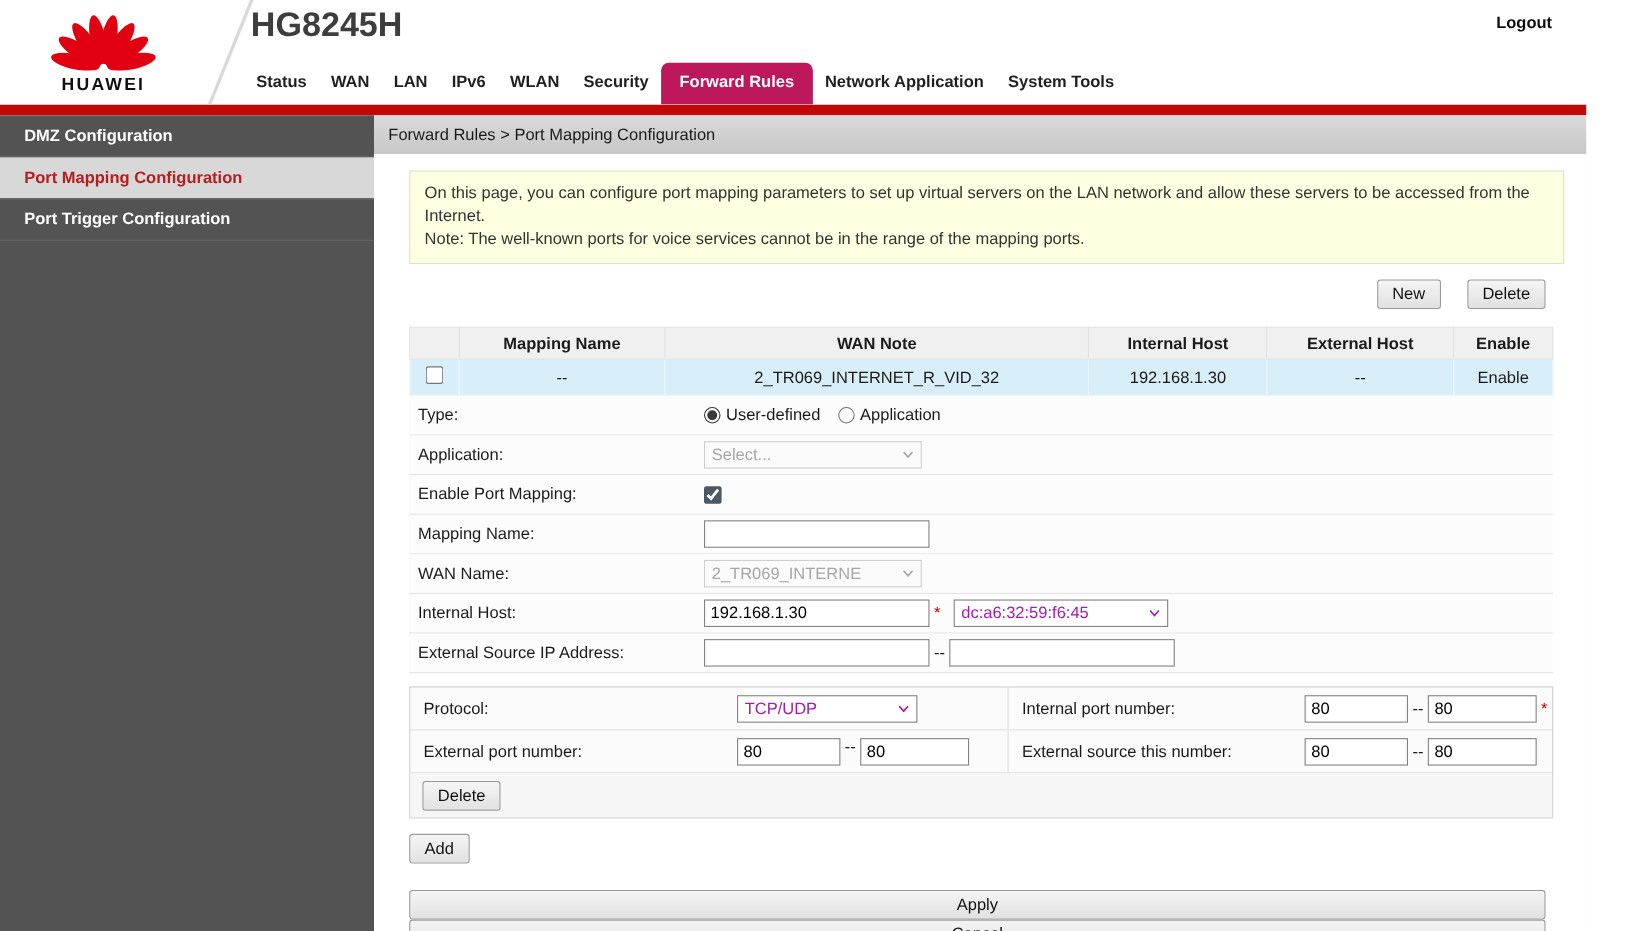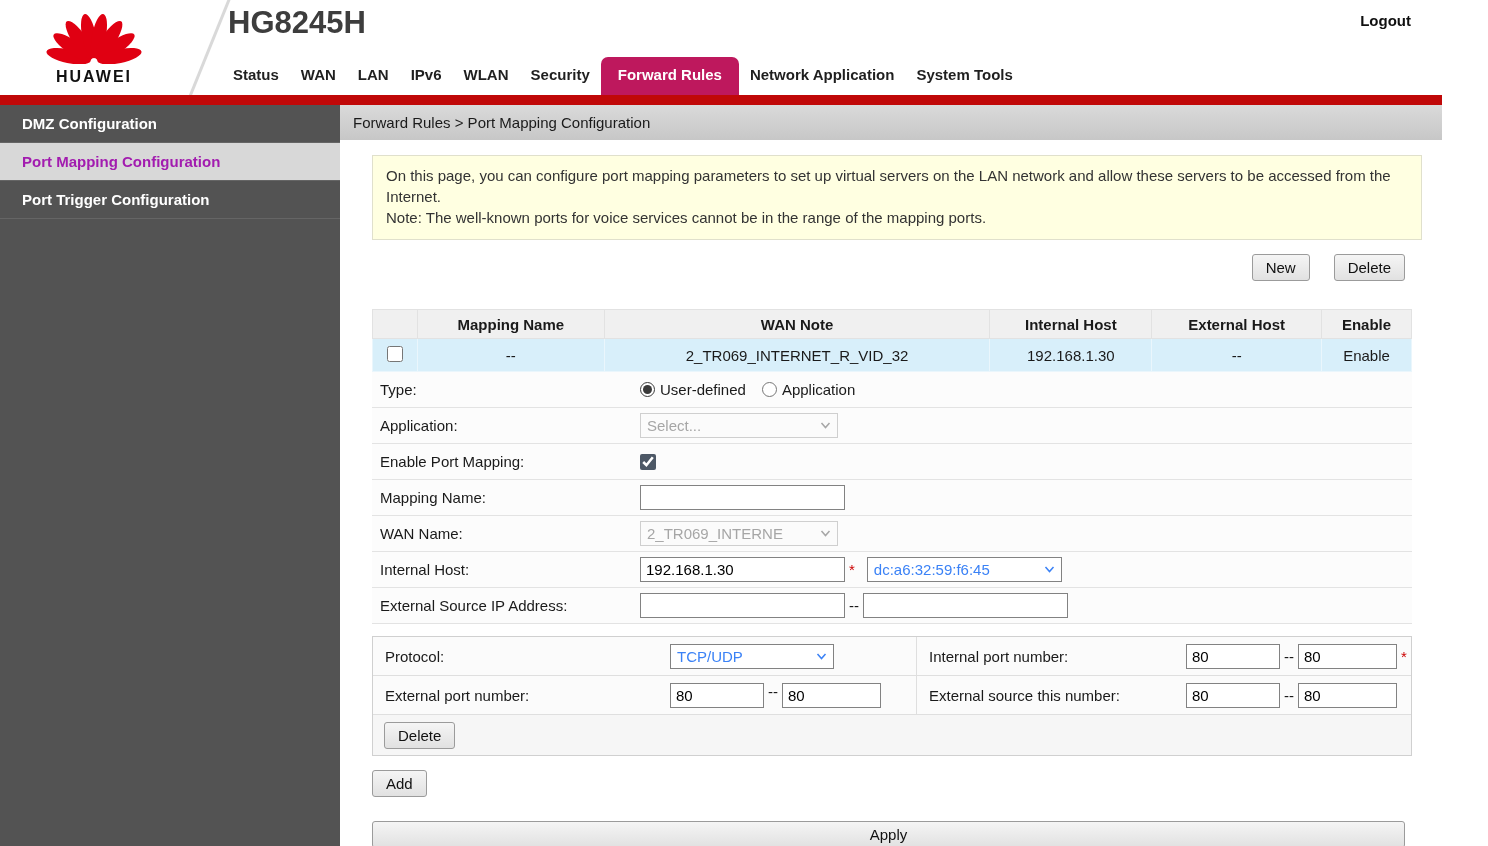--- a/index.html
+++ b/index.html
@@ -16,45 +16,45 @@
   .logout { position:absolute; right:31px; top:12px; font-size:15px; font-weight:bold; color:#101010; cursor:pointer; }
   .nav { position:absolute; left:222px; bottom:0; display:flex; align-items:center; }
   .nav-item { padding:8px 11px 12px; font-size:15px; font-weight:bold; color:#1f1f1f; cursor:pointer; white-space:nowrap; }
   .nav-item.active { background:#be185d; color:#fff; border-radius:7px 7px 0 0; padding:9px 17px 12px; }
   .red-bar { height:10px; background:#c00808; }
 
   
   .bodyrow { display:flex; align-items:stretch; min-height:741px; }
   .sidebar { width:340px; background:#535353; flex-shrink:0; }
   .side-item { height:38px; line-height:38px; padding-left:22px; color:#fff; font-size:15px; font-weight:bold; border-bottom:1px solid #656565; cursor:pointer; }
-  .side-item.selected { background:#d8d8d8; color:#a21caf; }
+  .side-item.selected { background:#d8d8d8; color:#b91c1c; }
   .main { flex:1; background:#ededed; display:flex; flex-direction:column; }
   .crumb { height:35px; line-height:35px; background:linear-gradient(#dadada,#c7c7c7); font-size:15px; padding-left:13px; color:#1a1a1a; flex-shrink:0; }
   .content { background:#fff; padding:15px 20px 12px 32px; }
 
   .infobox { background:#ffffe1; border:1px solid #e0e0cc; padding:9px 13px 11px; font-size:15px; line-height:21px; color:#333; }
 
   .row-right { display:flex; justify-content:flex-end; gap:24px; margin-top:14px; padding-right:17px; }
   .btn { font-family:inherit; font-size:15px; color:#111; background:linear-gradient(#f5f5f5,#e1e1e1); border:1px solid #9b9b9b; border-radius:3px; padding:4px 13px; cursor:pointer; }
 
   
-  table.map { border-collapse:collapse; margin-top:28px; width:1040px; font-size:15px; }
+  table.map { border-collapse:collapse; margin-top:16px; width:1040px; font-size:15px; }
   .map th { background:#f0f0f0; border:1px solid #e2e2e2; font-weight:bold; height:29px; text-align:center; }
   .map td { background:#d8effa; border:1px solid #eaf6fc; height:33px; text-align:center; }
 
   
   .form { width:1040px; }
   .frow { display:flex; align-items:center; height:36px; border-bottom:1px solid #e3e3e3; background:#fcfcfc; font-size:15px; }
   .flabel { width:268px; padding-left:8px; flex-shrink:0; }
   .radio-group { display:flex; align-items:center; }
   input[type=radio] { width:15px; height:15px; accent-color:#3a3a3a; margin-right:5px; cursor:pointer; }
   .radio-lbl { margin-right:16px; }
   input[type=checkbox] { width:16px; height:16px; accent-color:#4d5866; cursor:pointer; }
   .ti { height:25px; border:1px solid #828282; padding:0 5px; font-size:15px; font-family:inherit; width:205px; background:#fff; }
-  .sel { display:inline-flex; align-items:center; justify-content:space-between; width:198px; height:25px; border:1px solid #828282; background:#fff; padding:0 6px; font-size:15px; cursor:pointer; color:#3b82f6; }
+  .sel { display:inline-flex; align-items:center; justify-content:space-between; width:198px; height:25px; border:1px solid #828282; background:#fff; padding:0 6px; font-size:15px; cursor:pointer; color:#a21caf; }
   .sel.disabled { color:#a6a6a6; border-color:#cfcfcf; background:#fbfbfb; cursor:default; }
   .sel-text { overflow:hidden; white-space:nowrap; }
   .sel svg { flex-shrink:0; margin-left:4px; }
   .star { color:#cc0000; margin-left:4px; font-size:15px; }
   .dashes { margin:0 4px; }
   .mac-sel { width:195px; margin-left:12px; }
 
   
   .ports { width:1040px; border:1px solid #d0d0d0; margin-top:12px; font-size:15px; background:#fbfbfb; }
   .prow { display:flex; align-items:center; height:39px; border-bottom:1px solid #dfdfdf; }

